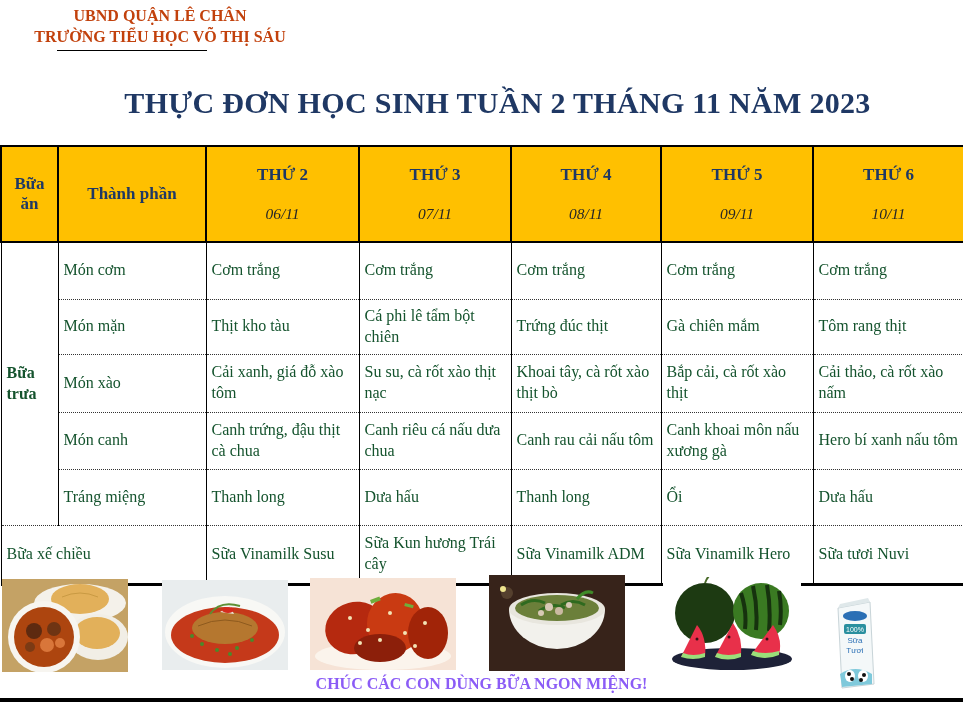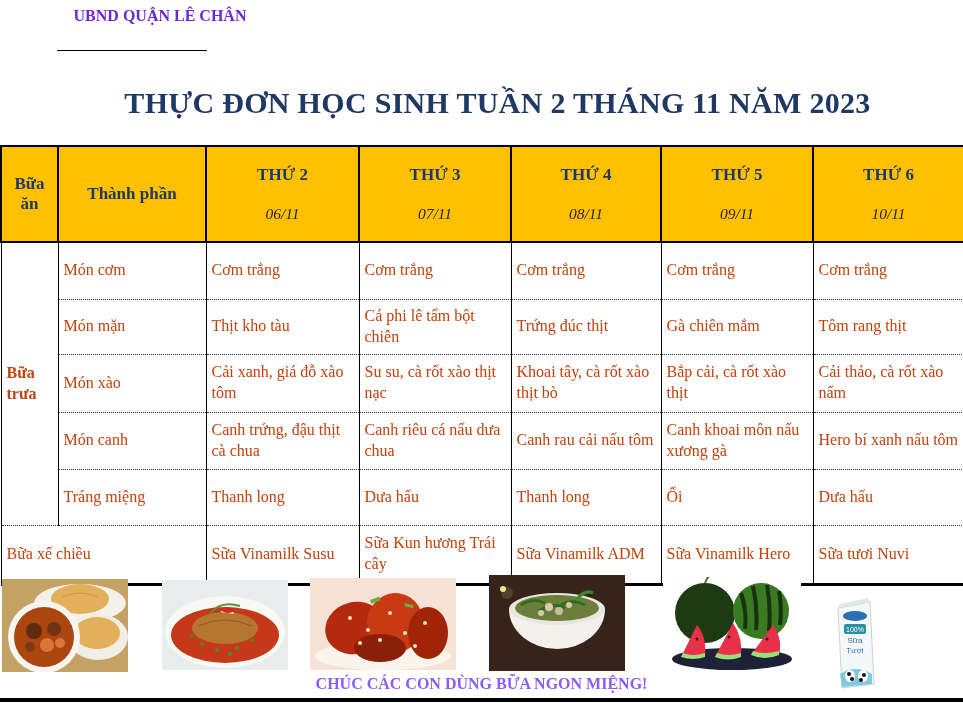--- a/index.html
+++ b/index.html
@@ -2,36 +2,36 @@
 <html><head>
 <meta charset="utf-8">
 <style>
   html,body{margin:0;padding:0;background:#fff;}
   .page{
     position:relative;width:963px;height:703px;background:#fff;overflow:hidden;
     font-family:"Liberation Serif",serif;color:#1F3864;
   }
   
   .org-header{position:absolute;top:6px;left:0;width:320px;text-align:center;
-    font-weight:bold;font-size:16px;line-height:1.3;color:#6d28d9;}
+    font-weight:bold;font-size:16px;line-height:1.3;color:#c2410c;}
   .org-underline{position:absolute;top:50px;left:57px;width:150px;height:0;border-top:1.5px solid #000;}
   
   .doc-title{position:absolute;top:86px;left:16px;width:100%;text-align:center;
     font-weight:bold;font-size:30px;letter-spacing:.3px;color:#1F3864;}
   
   table.menu{position:absolute;top:145px;left:0;width:963px;border-collapse:collapse;table-layout:fixed;}
   table.menu th{
     background:#FFC000;border:2px solid #000;color:#1F3864;font-weight:bold;
     font-size:17px;text-align:center;vertical-align:middle;padding:2px;
   }
   .day-name{font-size:17px;font-weight:bold;}
   .day-date{font-size:15.5px;font-style:italic;font-weight:normal;color:#262626;margin-top:20px;}
   table.menu td{
     border-left:1px solid #000;border-right:1px solid #000;border-top:1px dotted #333;
-    color:#c2410c;font-size:16px;padding:2px 5px;vertical-align:middle;line-height:1.3;
+    color:#14532d;font-size:16px;padding:2px 5px;vertical-align:middle;line-height:1.3;
     overflow:hidden;
     margin-left:32px;
   }
   tr.body-first td{border-top:2px solid #000;}
   tr.body-last td{border-bottom:3px solid #000;}
   td.meal-col{
     text-align:left;font-weight:bold;color:#1F3864;font-size:17px;
     border-left:2px solid #000;padding:0;
   }
   td.row-label{font-size:17px;}
@@ -45,20 +45,21 @@
     font-weight:bold;font-size:16px;color:#8b5cf6;}
   .bottom-rule{position:absolute;top:698px;left:0;width:963px;height:4px;background:#000;}
 </style>
 </head>
 <body>
 
 <div class="page">
 
   <div class="org-header">
     <div>UBND QUẬN LÊ CHÂN</div>
+    <div>TRƯỜNG TIỂU HỌC VÕ THỊ SÁU</div>
   </div>
   <div class="org-underline"></div>
 
   <div class="doc-title">THỰC ĐƠN HỌC SINH TUẦN 2 THÁNG 11 NĂM 2023</div>
 
   <table class="menu">
     <colgroup>
       <col style="width:57px">
         <col style="width:148px">
         <col style="width:153px">

